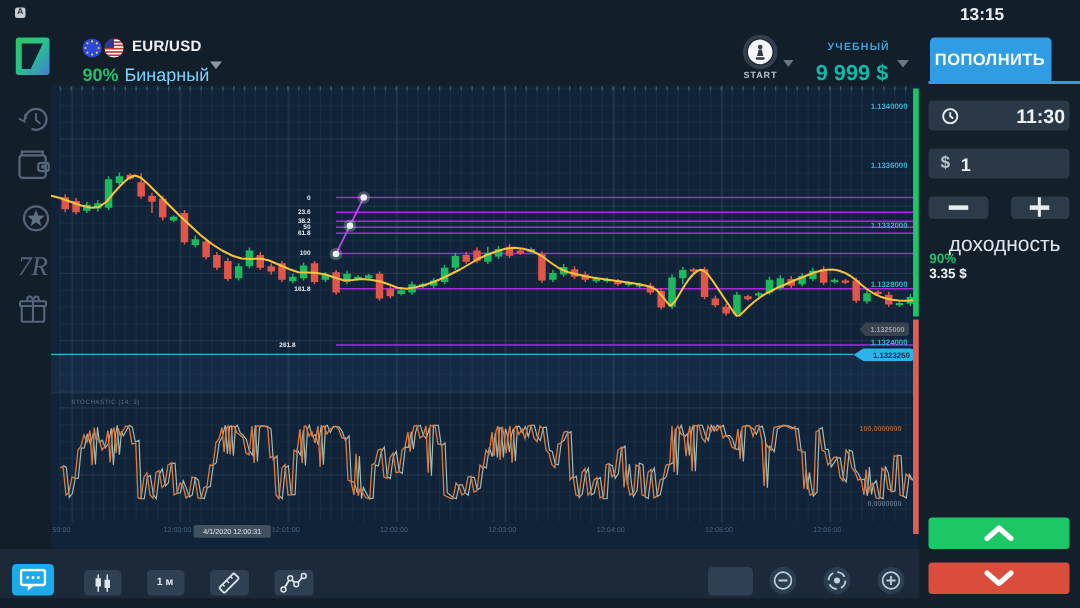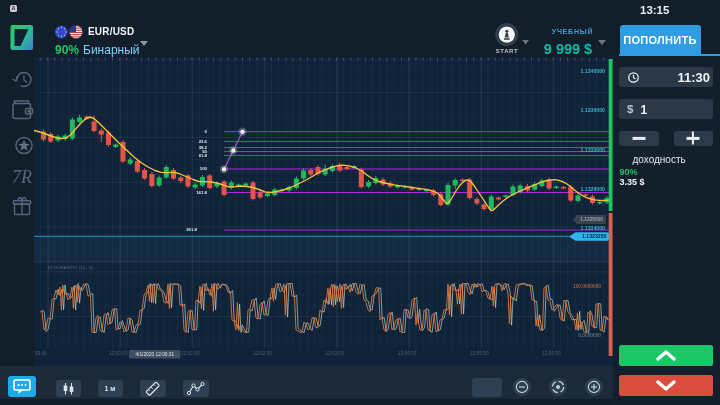--- a/index.html
+++ b/index.html
@@ -533,21 +533,21 @@
   <span style="position:absolute;left:8px;top:4px;font-size:11.5px;color:#b6c1cb;">$</span>
   <span style="position:absolute;left:21.5px;top:3.5px;font-size:12px;">1</span>
 </div>
 <div class="abs" style="left:619px;top:131.2px;width:39.5px;height:14.5px;background:#2c3a49;border-radius:3px;">
   <div style="position:absolute;left:50%;top:50%;transform:translate(-50%,-50%);width:13px;height:2.2px;background:#e8edf2;"></div>
 </div>
 <div class="abs" style="left:673.5px;top:131.2px;width:39px;height:14.5px;background:#2c3a49;border-radius:3px;">
   <div style="position:absolute;left:50%;top:50%;transform:translate(-50%,-50%);width:13px;height:2.2px;background:#e8edf2;"></div>
   <div style="position:absolute;left:50%;top:50%;transform:translate(-50%,-50%);width:2.2px;height:13px;background:#e8edf2;"></div>
 </div>
-<div class="abs" style="left:619.5px;top:154px;color:#e0e6eb;font-size:10px;padding-left:13px;">доходность</div>
+<div class="abs" style="left:619.5px;top:154px;color:#e0e6eb;font-size:14px;padding-left:13px;">доходность</div>
 <div class="abs" style="left:619.5px;top:166.5px;color:#21c268;font-size:9px;font-weight:bold;">90%</div>
 <div class="abs" style="left:619.5px;top:176.5px;color:#f0f3f6;font-size:9px;font-weight:bold;">3.35 $</div>
 
 <div class="abs" style="left:619px;top:344.5px;width:93.5px;height:21.5px;background:#1ec765;border-radius:2.5px;">
   <svg width="20" height="11" viewBox="0 0 20 11" style="position:absolute;left:36.5px;top:5px">
     <polyline points="2,9 10,2 18,9" fill="none" stroke="#fff" stroke-width="3.4" stroke-linecap="round" stroke-linejoin="round"></polyline>
   </svg>
 </div>
 <div class="abs" style="left:619px;top:374.5px;width:93.5px;height:21.5px;background:#da4c3b;border-radius:2.5px;">
   <svg width="20" height="11" viewBox="0 0 20 11" style="position:absolute;left:36.5px;top:5.5px">

